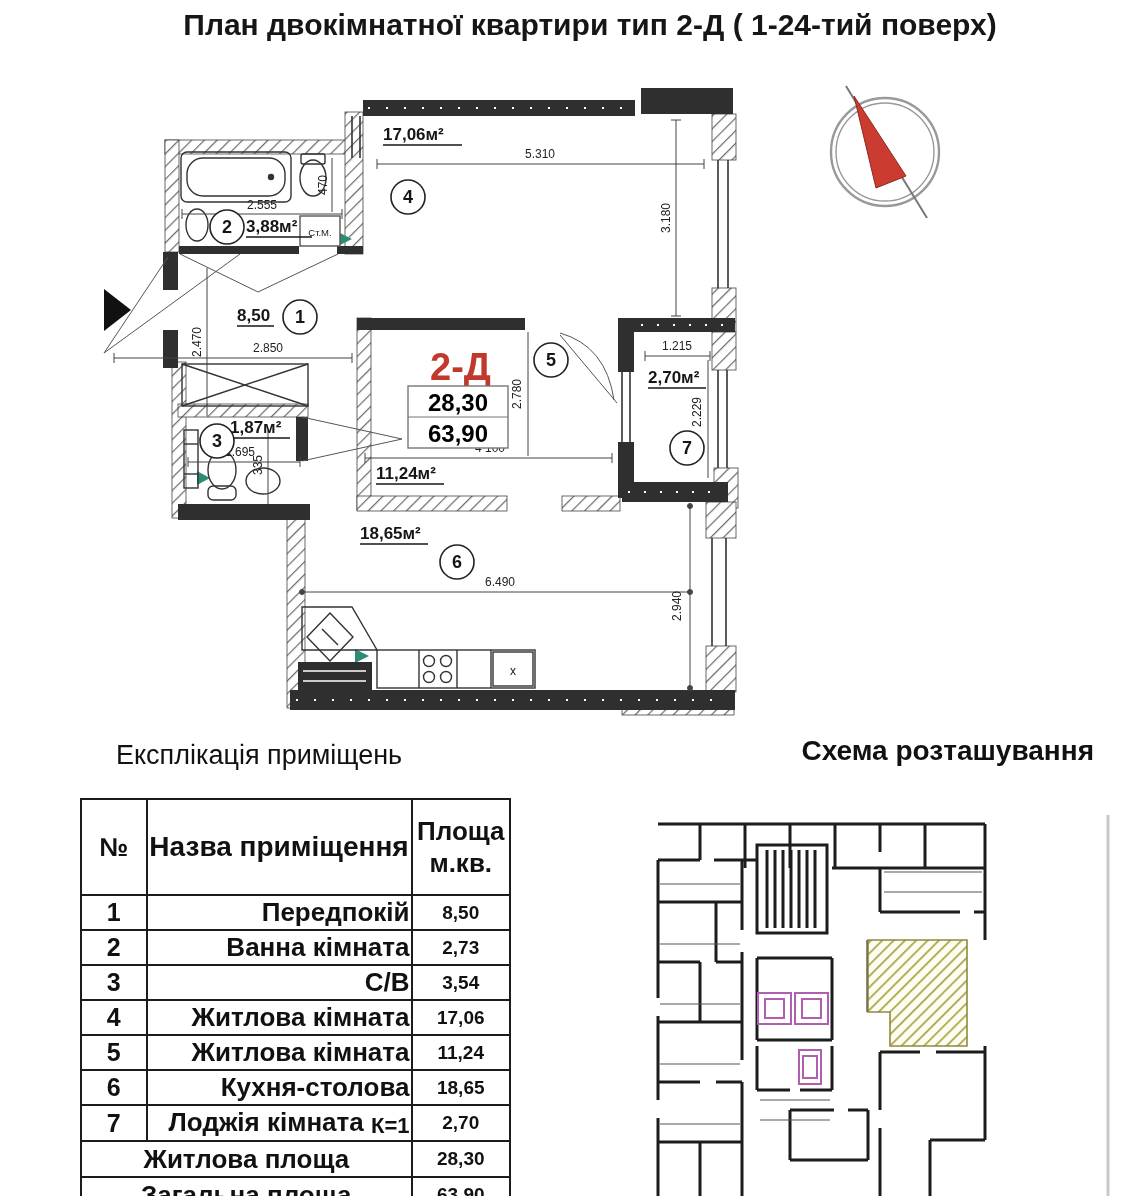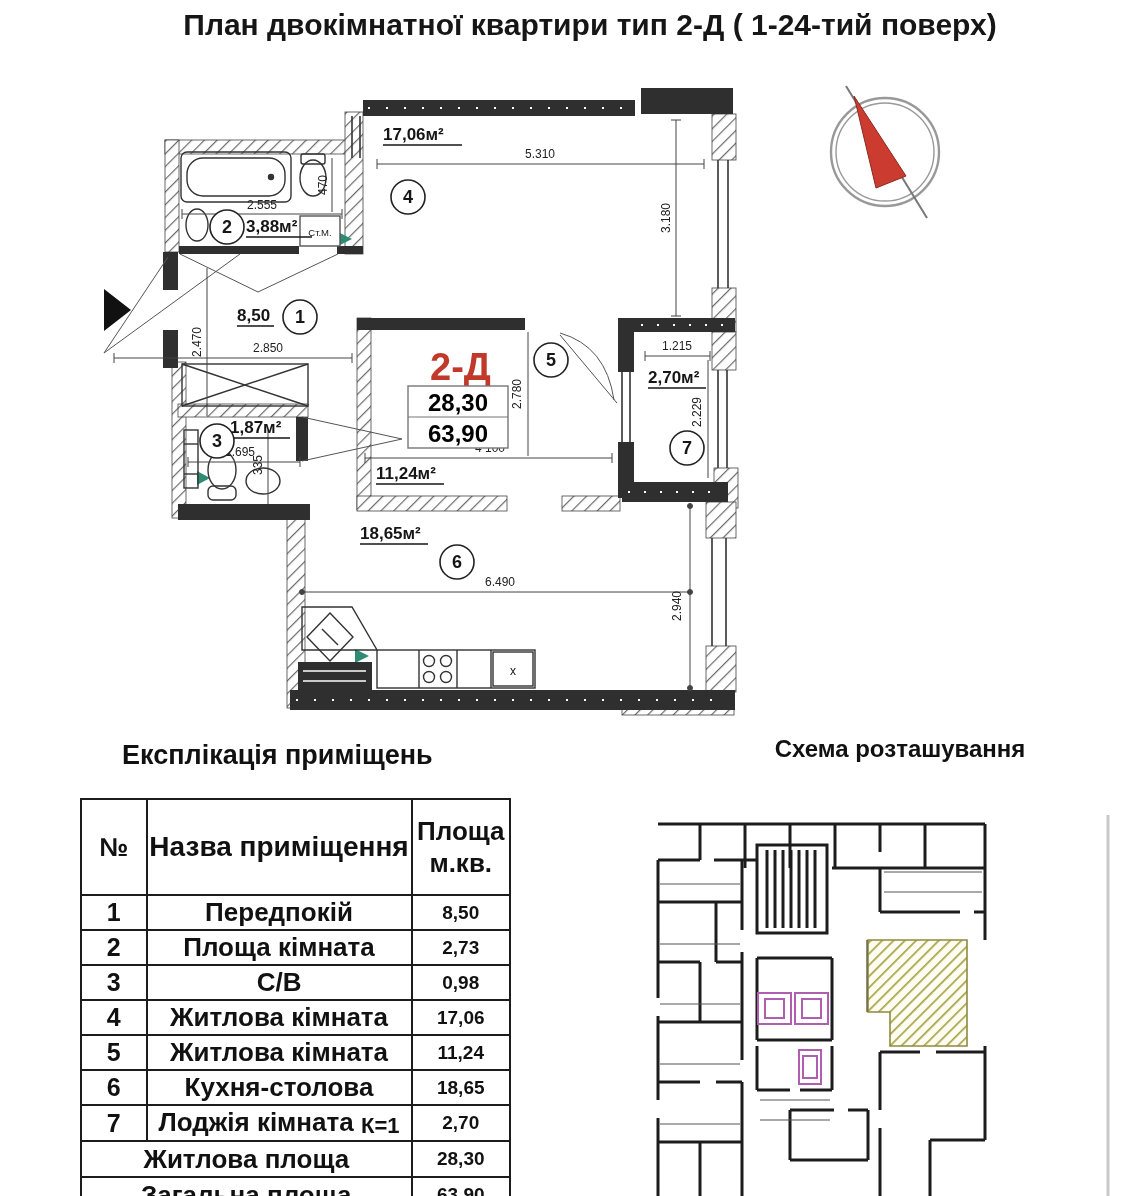--- a/index.html
+++ b/index.html
@@ -2,28 +2,28 @@
 <html><head>
 <meta charset="utf-8">
 <style>
   html,body{margin:0;padding:0;background:#ffffff;}
   .page{position:relative;width:1125px;height:1196px;background:#fff;overflow:hidden;
         font-family:"Liberation Sans", sans-serif;color:#111;border-radius:12px;}
   .title{position:absolute;left:130px;top:8px;width:920px;text-align:center;
          font-size:30px;font-weight:bold;letter-spacing:0px;color:#161616;}
   svg{position:absolute;left:0;top:0;}
   svg text{font-family:"Liberation Sans", sans-serif;}
-  .expl-title{position:absolute;left:122px;top:740px;font-size:27px;font-weight:bold;}
-  .loc-title{position:absolute;left:690px;top:735px;width:420px;text-align:center;
-             font-size:24px;font-weight:bold;line-height:1.15;}
+  .expl-title{position:absolute;left:116px;top:740px;font-size:27px;font-weight:normal;}
+  .loc-title{position:absolute;left:674px;top:735px;width:420px;text-align:right;
+             font-size:28px;font-weight:bold;line-height:1.15;}
   table.expl{position:absolute;left:80px;top:798px;width:431px;border-collapse:collapse;
              background:#fff;}
   table.expl td{border:2px solid #1c1c1c;vertical-align:middle;}
   td.c-num{width:64px;text-align:center;font-size:25px;font-weight:bold;}
-  td.c-name{width:268px;text-align:center;font-size:26px;font-weight:bold;}
+  td.c-name{width:268px;text-align:right;font-size:26px;font-weight:bold;}
   td.c-area{width:95px;text-align:center;font-size:19px;font-weight:bold;}
   tr.hdr td{height:92px;text-align:center;font-weight:bold;}
   tr.hdr .h-num{font-size:26px;}
   tr.hdr .h-name{font-size:28px;}
   tr.hdr .h-area{font-size:26px;line-height:1.25;}
   tr.r{height:35px;}
   tr.tot{height:36px;}
   tr.tot td.t-label{text-align:center;font-size:26px;font-weight:bold;}
   .suffix{font-size:22px;font-weight:bold;vertical-align:-2px;}
 </style>
@@ -331,27 +331,27 @@
           <div>м.кв.</div>
         </td>
       </tr>
       <tr class="r">
         <td class="c-num">1</td>
         <td class="c-name">Передпокій</td>
         <td class="c-area">8,50</td>
       </tr>
       <tr class="r">
         <td class="c-num">2</td>
-        <td class="c-name">Площа кімната</td>
+        <td class="c-name">Ванна кімната</td>
         <td class="c-area">2,73</td>
       </tr>
       <tr class="r">
         <td class="c-num">3</td>
         <td class="c-name">С/В</td>
-        <td class="c-area">0,98</td>
+        <td class="c-area">3,54</td>
       </tr>
       <tr class="r">
         <td class="c-num">4</td>
         <td class="c-name">Житлова кімната</td>
         <td class="c-area">17,06</td>
       </tr>
       <tr class="r">
         <td class="c-num">5</td>
         <td class="c-name">Житлова кімната</td>
         <td class="c-area">11,24</td>

